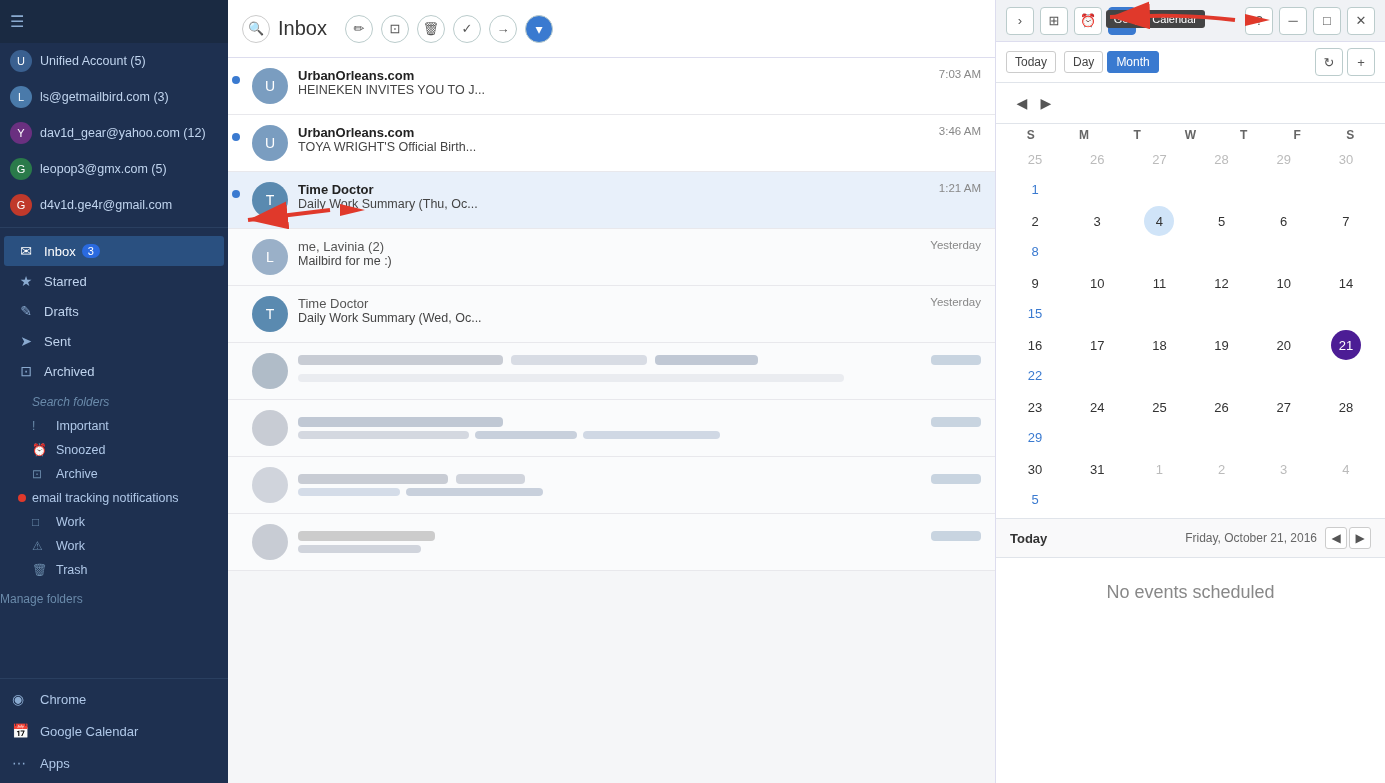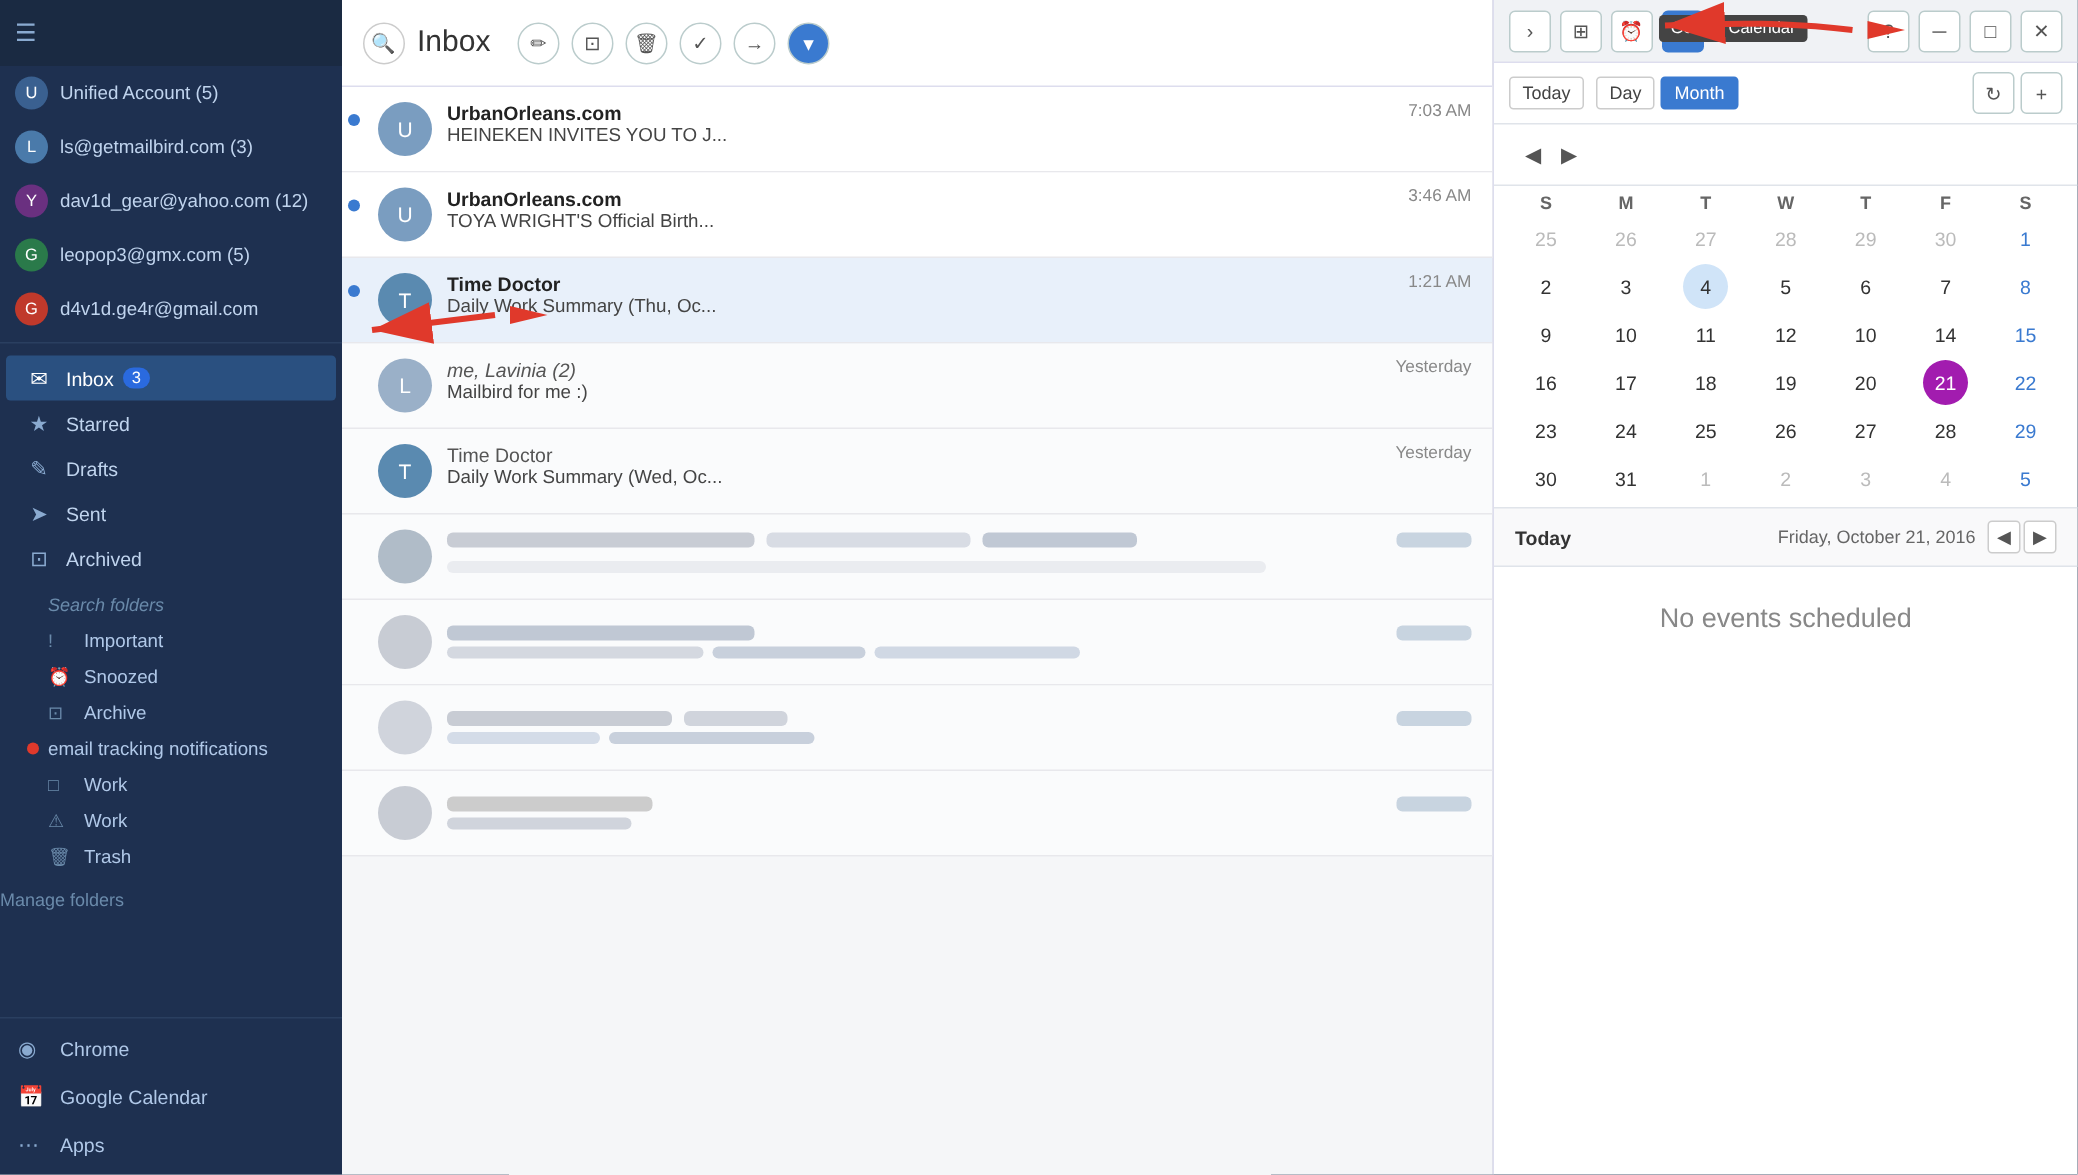--- a/index.html
+++ b/index.html
@@ -249,31 +249,31 @@
 
     .calendar-grid {
       padding: 4px 8px;
     }
     .cal-day-headers {
       display: grid; grid-template-columns: repeat(7, 1fr);
       text-align: center; font-size: 12px; font-weight: 600; color: #666;
       margin-bottom: 2px;
     }
     .cal-weeks { display: flex; flex-direction: column; gap: 2px; }
-    .cal-week { display: grid; grid-template-columns: repeat(7, 1fr); }
+    .cal-week { display: grid; grid-template-columns: repeat(6, 1fr); }
     .cal-day {
       text-align: center; padding: 5px 2px;
       font-size: 13px; color: #333; cursor: pointer;
       border-radius: 50%;
       width: 30px; height: 30px;
       display: flex; align-items: center; justify-content: center;
       margin: 0 auto;
     }
     .cal-day.other-month { color: #bbb; }
-    .cal-day.today { background: #a21caf; color: #fff; border-radius: 50%; }
+    .cal-day.today { background: #4c1d95; color: #fff; border-radius: 50%; }
     .cal-day.saturday { color: #3a7ad0; }
 
     .calendar-today-bar {
       display: flex; align-items: center;
       padding: 8px 14px;
       border-top: 1px solid #e0e4ea;
       border-bottom: 1px solid #e0e4ea;
       background: #f9f9fa;
     }
     .today-label { font-size: 13px; font-weight: 600; color: #333; }
@@ -461,21 +461,21 @@
       <div class="email-body">
         <div class="email-from">Time Doctor</div>
         <div class="email-subject">Daily Work Summary (Thu, Oc...</div>
       </div>
       <div class="email-time">1:21 AM</div>
     </div>
 
     <div class="email-item read">
       <div class="email-avatar" style="background:#9ab0c8">L</div>
       <div class="email-body">
-        <div class="email-from" style="font-weight:normal;color:#555;font-style:italic;">me, Lavinia (2)</div>
+        <div class="email-from" style="font-weight:normal;color:#555;">me, Lavinia (2)</div>
         <div class="email-subject">Mailbird for me :)</div>
       </div>
       <div class="email-time">Yesterday</div>
     </div>
 
     <div class="email-item read">
       <div class="email-avatar" style="background:#5a8ab0">T</div>
       <div class="email-body">
         <div class="email-from" style="font-weight:normal;color:#555;">Time Doctor</div>
         <div class="email-subject">Daily Work Summary (Wed, Oc...</div>

